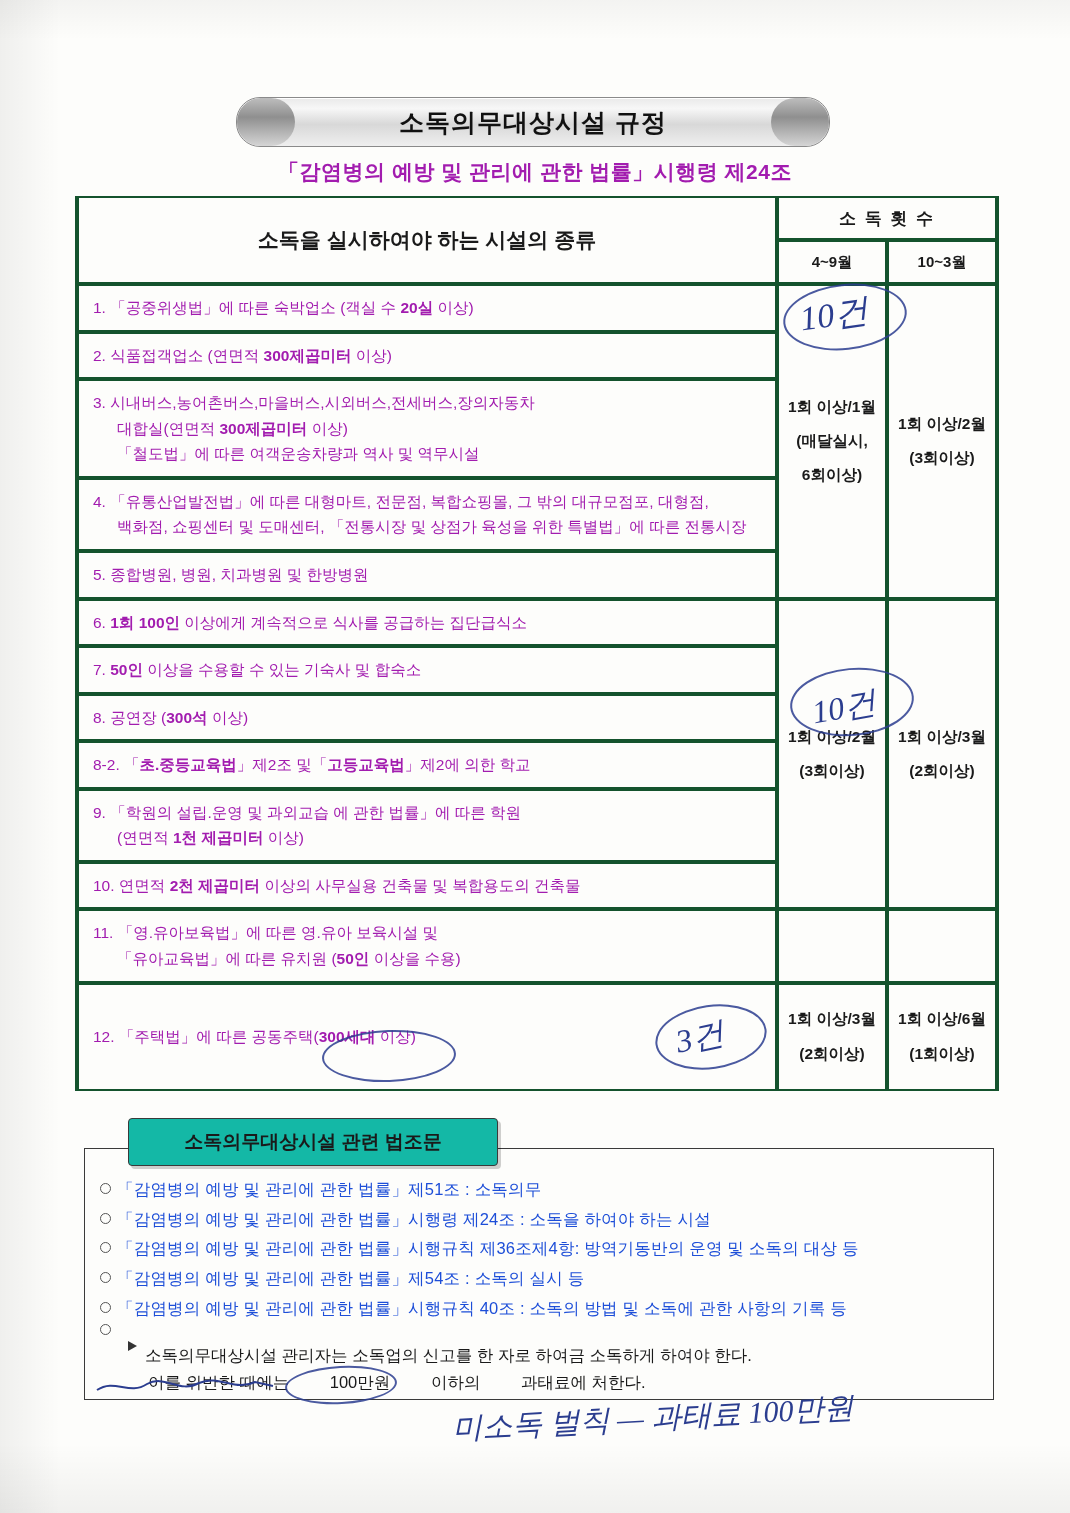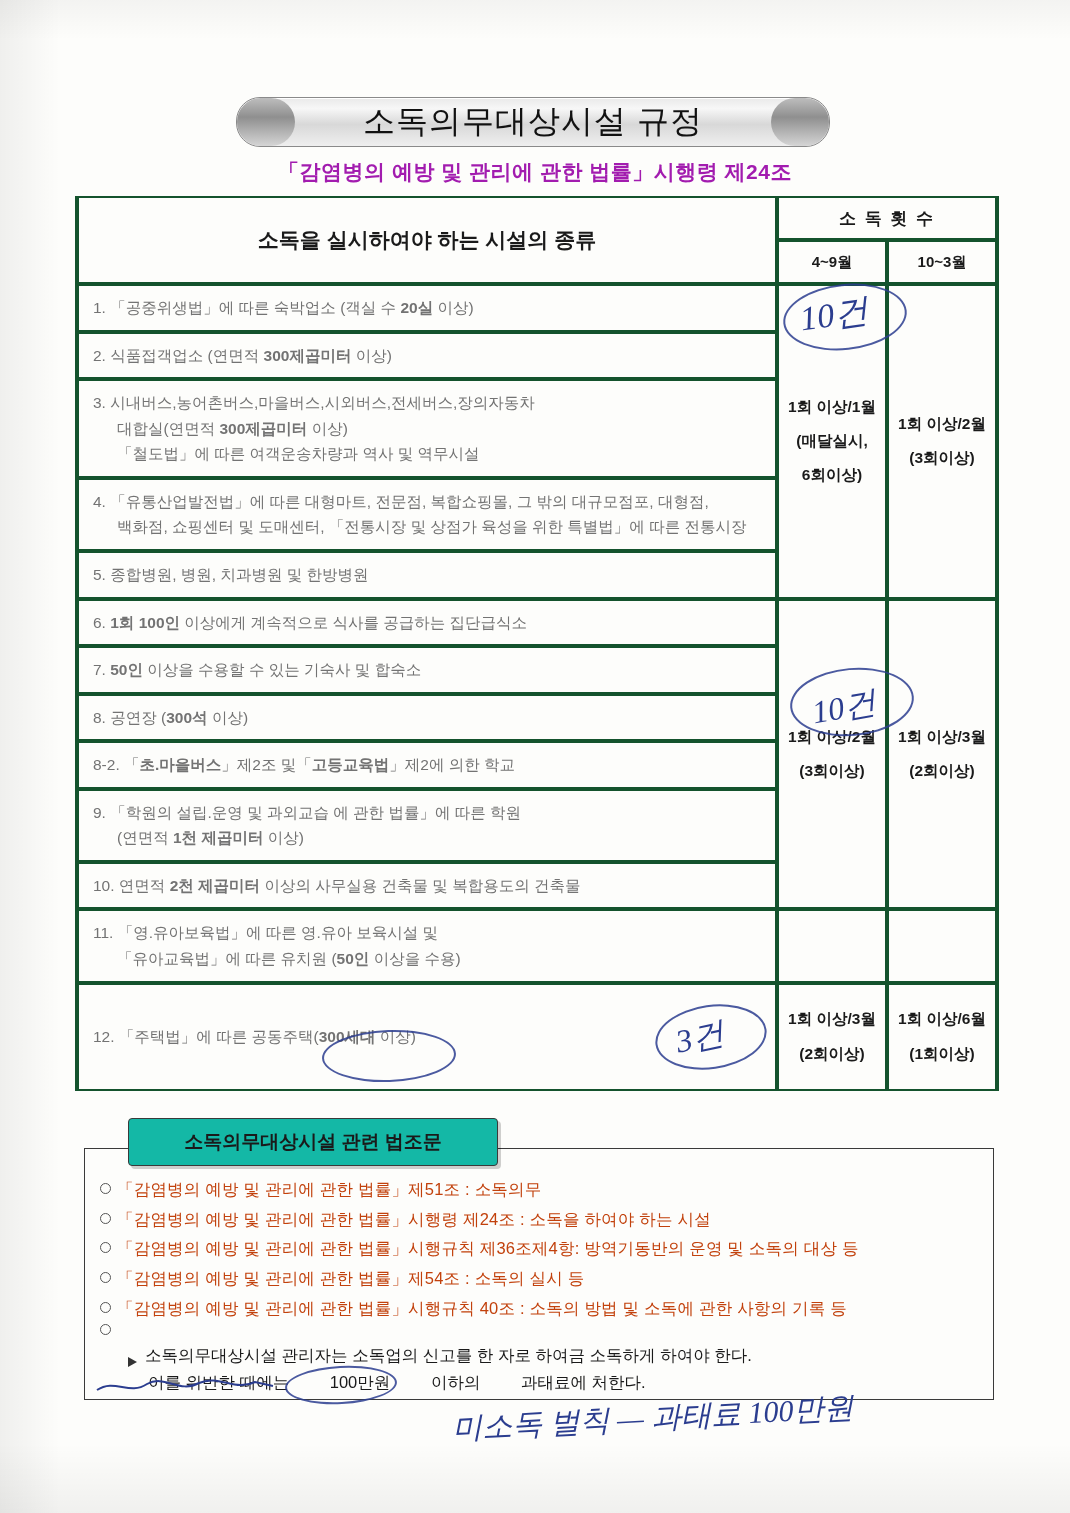--- a/index.html
+++ b/index.html
@@ -61,22 +61,22 @@
     top: 0;
     bottom: 0;
     width: 58px;
     background: linear-gradient(to bottom, #bdbdbd, #8f8f8f 40%, #d5d5d5);
     border-radius: 24px;
   }
   .title-banner .band-left { left: 0; }
   .title-banner .band-right { right: 0; }
   .title-text {
     position: relative;
-    font-size: 32px;
-    font-weight: normal;
+    font-size: 25px;
+    font-weight: bold;
     letter-spacing: 1px;
     color: #111;
     z-index: 2;
   }
 
   .subtitle {
     position: absolute;
     left: 0; right: 0;
     top: 158px;
     text-align: center;
@@ -120,21 +120,21 @@
     text-align: center;
     font-size: 15px;
     font-weight: bold;
     height: 40px;
   }
 
   .row-item {
     font-size: 15.5px;
     line-height: 1.65;
     padding: 9px 0 9px 14px !important;
-    color: #737373;
+    color: #a21caf;
   }
   .row-item .indent { display: block; padding-left: 24px; }
   .row-item b { font-weight: bold; }
 
   .freq-cell {
     text-align: center;
     font-size: 15.5px;
     font-weight: bold;
     line-height: 2.2;
     position: relative;
@@ -229,37 +229,37 @@
     position: absolute;
     left: 100px;
     top: 1176px;
     width: 880px;
   }
   .law-line {
     display: flex;
     align-items: baseline;
     font-size: 16.5px;
     line-height: 1.62;
-    color: #c2410c;
+    color: #1d4ed8;
     letter-spacing: 0.2px;
     margin-bottom: 3px;
   }
   .bullet-circle {
     display: inline-block;
     width: 9px; height: 9px;
     border: 1.5px solid #555;
     border-radius: 50%;
     margin-right: 6px;
     flex: none;
     position: relative;
     top: -1px;
   }
   .law-sub {
     display: flex;
-    align-items: flex-end;
+    align-items: flex-start;
     font-size: 16.5px;
     line-height: 1.62;
     margin-left: 28px;
     margin-top: 6px;
   }
   .tri-bullet {
     display: inline-block;
     width: 0; height: 0;
     border-left: 9px solid #333;
     border-top: 5.5px solid transparent;
@@ -345,21 +345,21 @@
             <div class="sub">(2회이상)</div>
           </td>
       </tr>
       <tr>
         <td class="row-item"><span>7. <b>50인</b> 이상을 수용할 수 있는 기숙사 및 합숙소</span></td>
       </tr>
       <tr>
         <td class="row-item"><span>8. 공연장 (<b>300석</b> 이상)</span></td>
       </tr>
       <tr>
-        <td class="row-item"><span>8-2. 「<b>초.마을버스</b>」제2조 및「<b>고등교육법</b>」제2에 의한 학교</span></td>
+        <td class="row-item"><span>8-2. 「<b>초.중등교육법</b>」제2조 및「<b>고등교육법</b>」제2에 의한 학교</span></td>
       </tr>
       <tr>
         <td class="row-item"><span>9. 「학원의 설립.운영 및 과외교습 에 관한 법률」에 따른 학원</span><span class="indent">(연면적 <b>1천 제곱미터</b> 이상)</span></td>
       </tr>
       <tr>
         <td class="row-item"><span>10. 연면적 <b>2천 제곱미터</b> 이상의 사무실용 건축물 및 복합용도의 건축물</span></td>
       </tr>
       <tr>
         <td class="row-item thick-bottom"><span>11. 「영.유아보육법」에 따른 영.유아 보육시설 및</span><span class="indent">「유아교육법」에 따른 유치원 (<b>50인</b> 이상을 수용)</span></td>
         <td class="freq-cell thick-bottom" style="border-top:0"></td>

